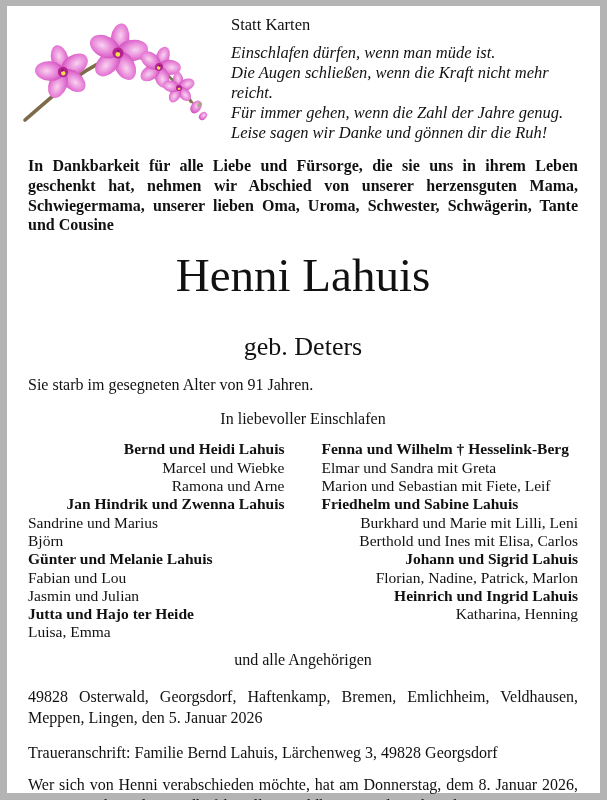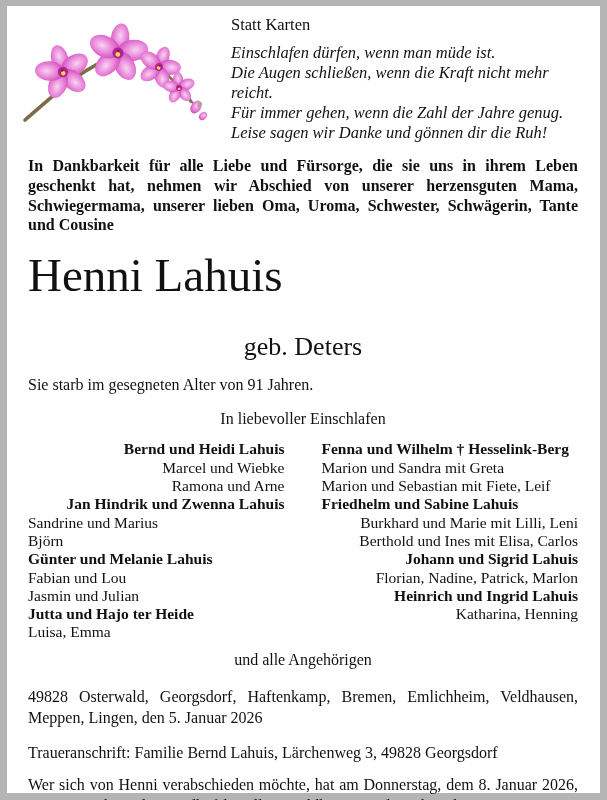--- a/index.html
+++ b/index.html
@@ -20,21 +20,21 @@
   }
   .header-row { position: relative; min-height: 112px; }
   .flower {
     position: absolute; left: -13px; top: 2px;
     width: 205px; height: 112px;
   }
   .header-text { margin-left: 203px; }
   .statt-karten { font-size: 16.5px; padding-top: 3px; }
   .poem { margin-top: 8px; font-style: italic; font-size: 16.5px; line-height: 20px; }
   .intro { margin-top: 13px; text-align: justify; line-height: 19.8px; font-weight: bold; }
-  .title { font-size: 47px; line-height: 1.06; margin-top: 2px; font-weight: normal; }
+  .title { text-align: center; font-size: 47px; line-height: 1.06; margin-top: 2px; font-weight: normal; }
   .subtitle { text-align: center; font-size: 26px; margin-top: 2px; }
   .age-line { margin-top: 14px; }
   .remembrance { margin-top: 16px; text-align: center; }
   .names {
     margin-top: 12px;
     display: grid;
     grid-template-columns: 1fr 1fr;
     column-gap: 37px;
     font-size: 15.5px;
     line-height: 18.3px;
@@ -113,21 +113,21 @@
   <div class="subtitle">geb. Deters</div>
 
   <div class="age-line">Sie starb im gesegneten Alter von 91 Jahren.</div>
 
   <div class="remembrance">In liebevoller Einschlafen</div>
 
   <div class="names">
     <div class="cell-left" style="font-weight: bold;">Bernd und Heidi Lahuis</div>
     <div class="cell-right" style="font-weight: bold;">Fenna und Wilhelm † Hesselink-Berg</div>
     <div class="cell-left">Marcel und Wiebke</div>
-    <div class="cell-right">Marion und Sandra mit Greta</div>
+    <div class="cell-right">Elmar und Sandra mit Greta</div>
     <div class="cell-left">Ramona und Arne</div>
     <div class="cell-right">Marion und Sebastian mit Fiete, Leif</div>
     <div class="cell-left" style="font-weight: bold;">Jan Hindrik und Zwenna Lahuis</div>
     <div class="cell-right" style="font-weight: bold;">Friedhelm und Sabine Lahuis</div>
     <div class="cell-right">Sandrine und Marius</div>
     <div class="cell-left">Burkhard und Marie mit Lilli, Leni</div>
     <div class="cell-right">Björn</div>
     <div class="cell-left">Berthold und Ines mit Elisa, Carlos</div>
     <div class="cell-right" style="font-weight: bold;">Günter und Melanie Lahuis</div>
     <div class="cell-left" style="font-weight: bold;">Johann und Sigrid Lahuis</div>

